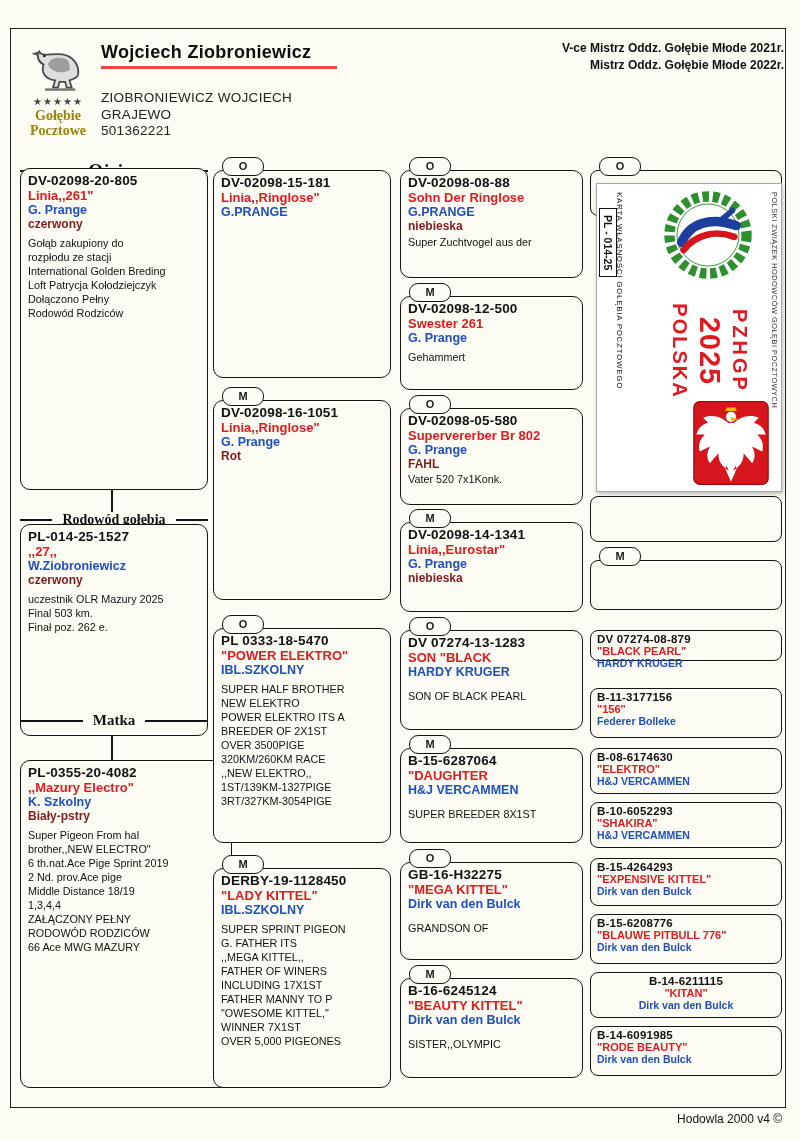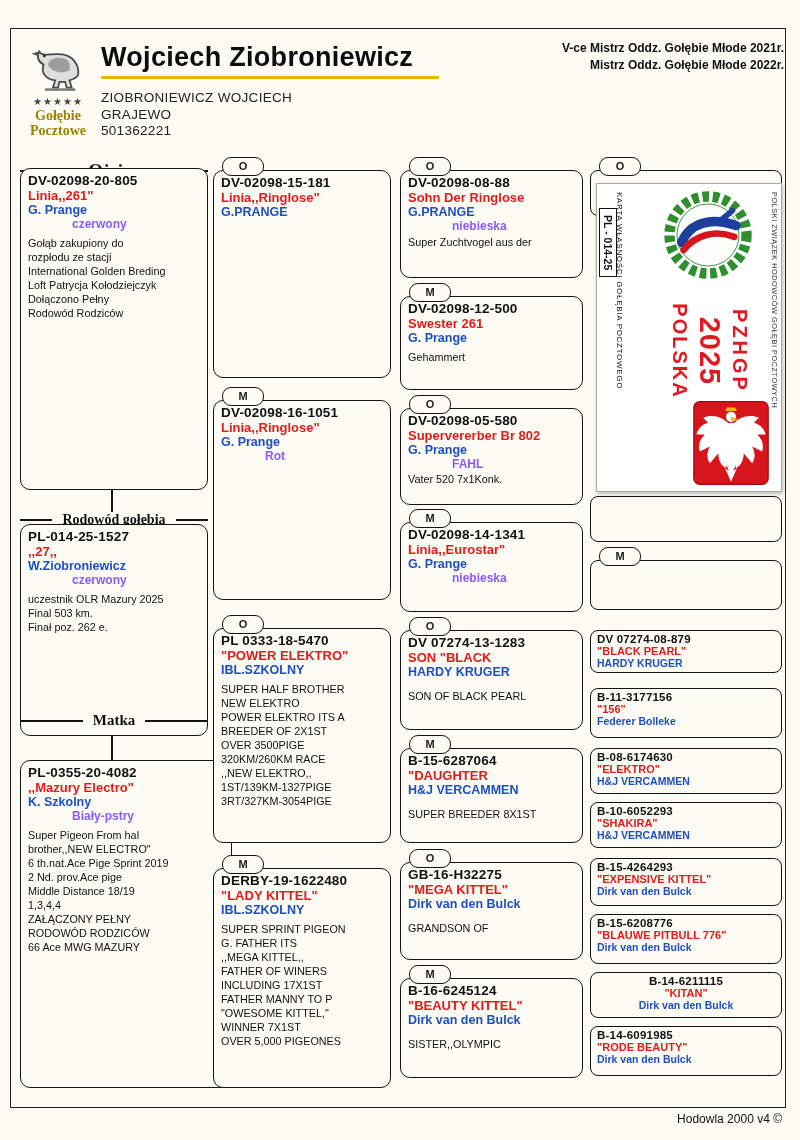--- a/index.html
+++ b/index.html
@@ -9,37 +9,37 @@
 
   
   .pbox{position:absolute;border:1.9px solid #141414;border-radius:10px;padding:4px 7px;
         box-sizing:border-box;background:#fcfbf4;}
   .tab{position:absolute;top:-14px;left:8px;width:40px;height:17px;border:1.9px solid #141414;
        border-radius:9px;background:#fcfbf4;font-weight:bold;font-size:11px;text-align:center;
        line-height:16px;}
   .ring{font-weight:bold;font-size:13.5px;letter-spacing:.2px;color:#111;}
   .pname{font-weight:bold;font-size:13px;color:#e01c1c;}
   .breeder{font-weight:bold;font-size:12.5px;color:#1e4fbe;}
-  .pcolor{font-weight:bold;font-size:12px;color:#8b5cf6;margin-left:44px;}
+  .pcolor{font-weight:bold;font-size:12px;color:#7f1d1d;}
   .notes{font-size:10.8px;line-height:1.3;margin-top:5px;white-space:pre-line;color:#111;}
   .small{padding:2px 6px;border-radius:8px;}
   .small .ring{font-size:11.5px;}
   .small .pname{font-size:11px;}
   .small .breeder{font-size:10.5px;}
 
   
   .sect{position:absolute;display:flex;align-items:center;font-family:"Liberation Serif","DejaVu Serif",serif;
         font-weight:bold;color:#111;margin-top:16px;}
   .sect::before,.sect::after{content:"";flex:1;border-top:2px solid #141414;}
   .sect span{margin:0 8px;background:#fcfbf4;padding:0 2px;}
   .vline{position:absolute;border-left:2px solid #141414;width:0;}
 
   
-  .title{position:absolute;left:101px;top:42px;font-size:27px;font-weight:bold;letter-spacing:.3px;
-         border-bottom:3px solid #eab308;padding:0 26px 3px 0;color:#0d0d0d;}
+  .title{position:absolute;left:101px;top:42px;font-size:18px;font-weight:bold;letter-spacing:.3px;
+         border-bottom:3px solid #ef4444;padding:0 26px 3px 0;color:#0d0d0d;}
   .hline{position:absolute;left:101px;font-size:13.5px;color:#222;letter-spacing:.3px;}
   .awards{position:absolute;right:16px;top:40px;text-align:right;font-size:12px;font-weight:bold;
           line-height:1.4;color:#111;}
   .logo-stars{position:absolute;left:16px;top:96px;width:84px;text-align:center;font-size:10px;
               letter-spacing:1px;color:#45453a;}
   .logo-word{position:absolute;left:16px;width:84px;text-align:center;font-weight:bold;font-size:14px;
              color:#9c8400;font-family:"Liberation Serif","DejaVu Serif",serif;}
 
   
   .cert{position:absolute;left:596px;top:183px;width:184px;height:307px;background:#fff;
@@ -173,21 +173,21 @@
 BREEDER OF 2X1ST
 OVER 3500PIGE
 320KM/260KM RACE
 ,,NEW ELEKTRO,,
 1ST/139KM-1327PIGE
 3RT/327KM-3054PIGE</div>
   </div>
 
   <div class="pbox" style="left:213px;top:868px;width:178px;height:220px;">
     <div class="tab">M</div>
-    <div class="ring">DERBY-19-1622480</div>
+    <div class="ring">DERBY-19-1128450</div>
     <div class="pname">"LADY KITTEL"</div>
     <div class="breeder">IBL.SZKOLNY</div>
     <div class="notes">SUPER SPRINT PIGEON
 G. FATHER ITS
 ,,MEGA KITTEL,,
 FATHER OF WINERS
 INCLUDING 17X1ST
 FATHER MANNY TO P
 "OWESOME KITTEL,"
 WINNER 7X1ST
@@ -292,21 +292,21 @@
         <path d="M45 30 C55 18 68 16 78 20 L72 26 C80 28 84 33 86 40 L76 40 C82 46 84 52 82 60 L70 54 C74 62 74 68 70 74 L60 62 C60 70 57 76 51 80 L47 64 Z"></path>
         <path d="M45 26 C49 26 52 30 52 36 L52 62 C52 74 49 82 45 86 C41 82 38 74 38 62 L38 36 C38 30 41 26 45 26 Z"></path>
         <circle cx="45" cy="19" r="6"></circle>
         <path d="M38 80 L45 96 L52 80 C48 84 42 84 38 80 Z"></path>
       </g>
       <path d="M45 19 l9 3 -9 2 z" fill="#f2b705"></path>
       <path d="M38 12 h14 l-2 -4 h-10 z" fill="#f2b705"></path>
     </svg>
   </div>
 
-  <div class="pbox small" style="left:590px;top:630px;width:192px;height:43px;">
+  <div class="pbox small" style="left:590px;top:630px;width:192px;height:31px;">
     <div class="ring">DV 07274-08-879</div>
     <div class="pname">"BLACK PEARL"</div>
     <div class="breeder">HARDY KRUGER</div>
   </div>
   <div class="pbox small" style="left:590px;top:688px;width:192px;height:50px;">
     <div class="ring">B-11-3177156</div>
     <div class="pname">"156"</div>
     <div class="breeder">Federer Bolleke</div>
   </div>
   <div class="pbox small" style="left:590px;top:748px;width:192px;height:46px;">

